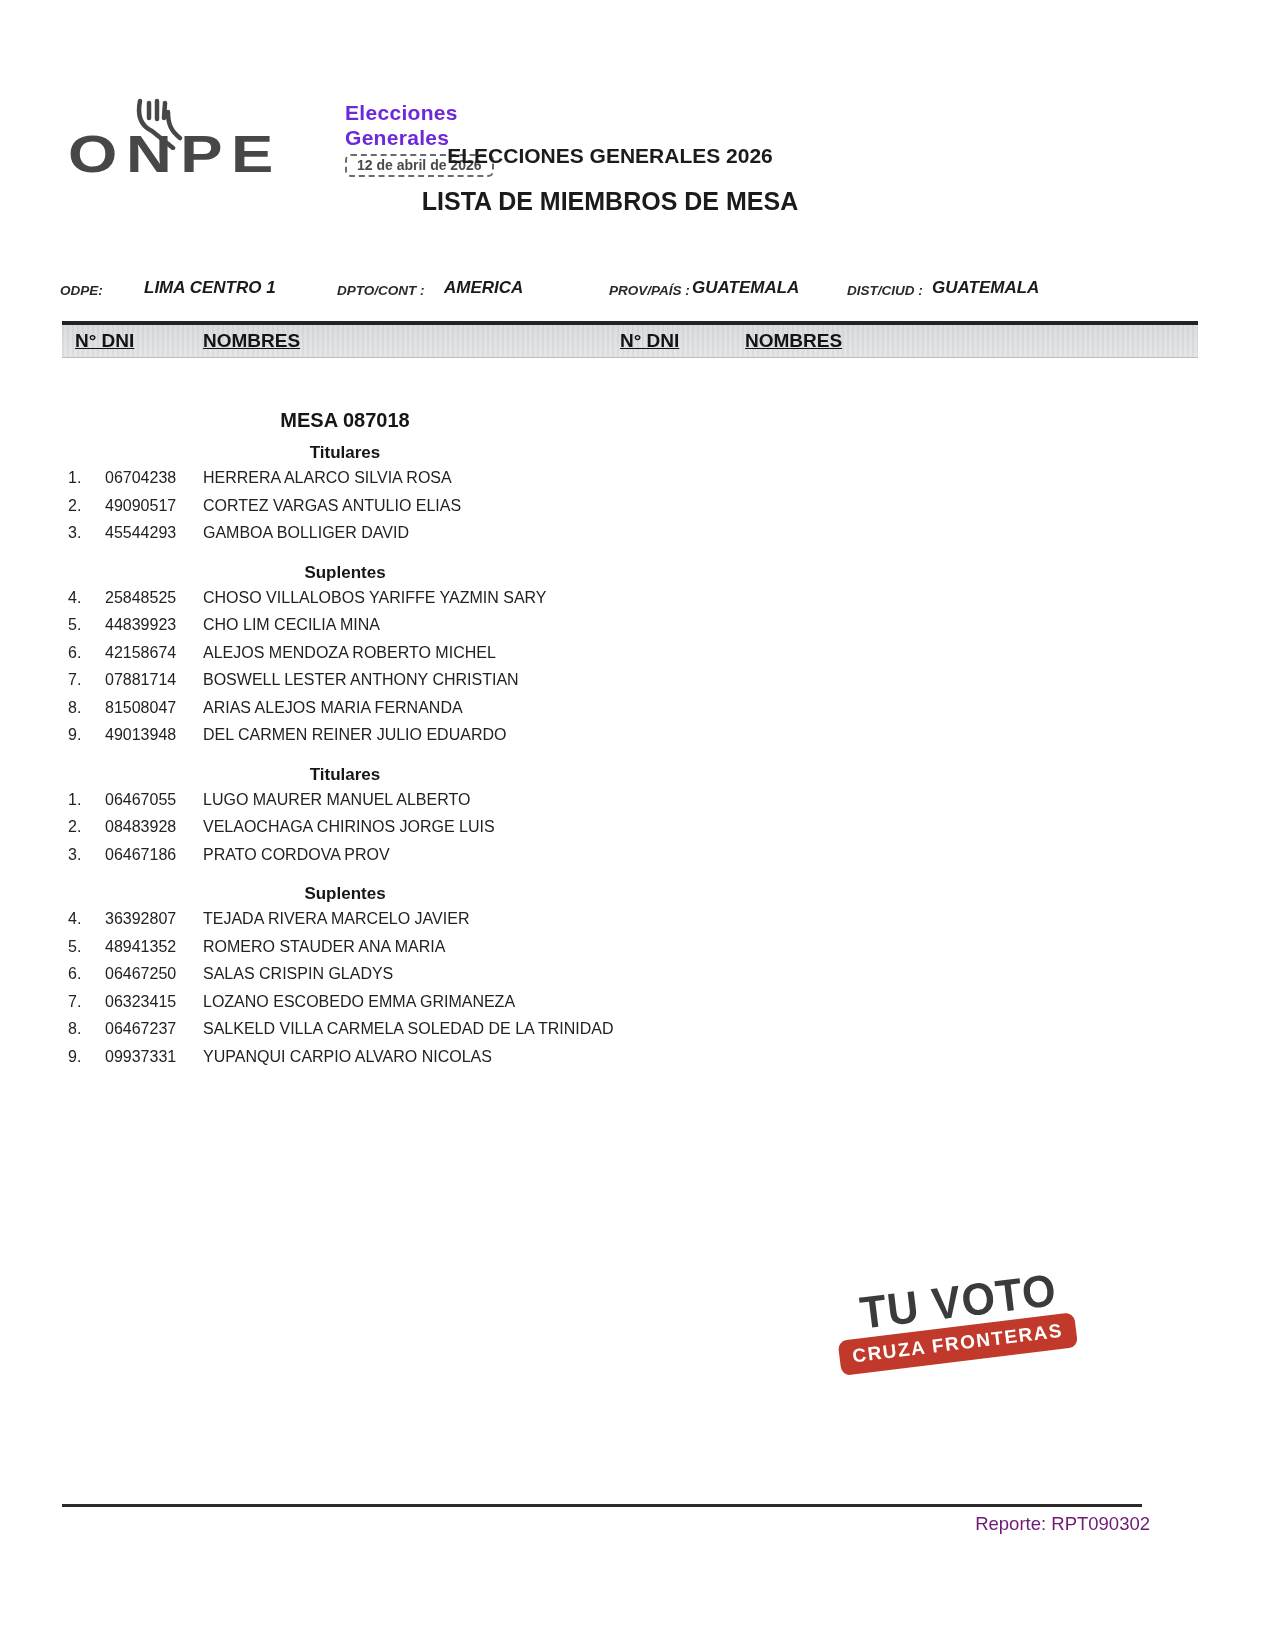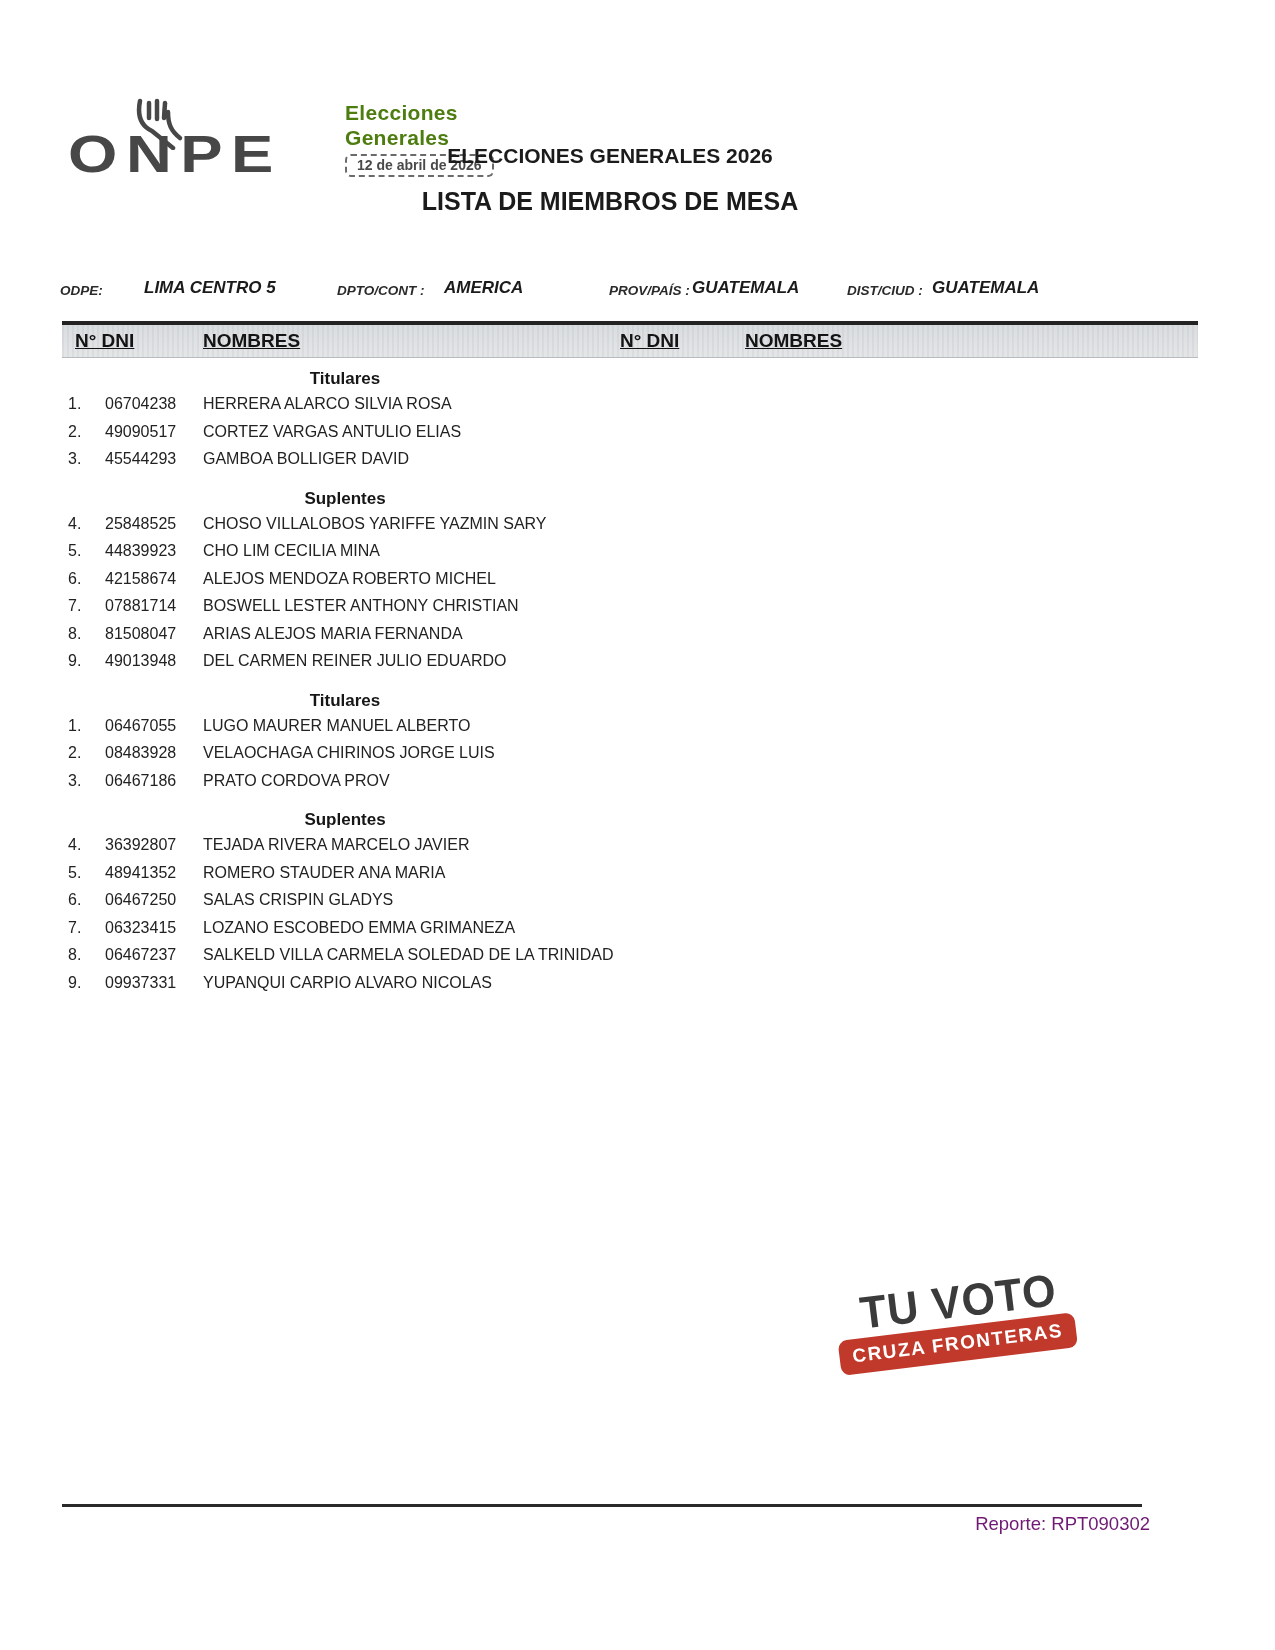--- a/index.html
+++ b/index.html
@@ -16,21 +16,21 @@
   .logo{position:absolute;left:68px;top:98px;width:560px;height:84px;}
   .logo-hand{position:absolute;left:50px;top:0;width:100px;height:52px;}
   .logo-org{
     position:absolute;left:0;top:30px;
     font-size:52px;font-weight:900;color:#474747;
     letter-spacing:7px;line-height:1;
     transform:scaleX(1.22);transform-origin:left center;
   }
   .logo-lines{
     position:absolute;left:277px;top:2px;
-    font-size:21px;font-weight:800;color:#4d7c0f;line-height:25px;
+    font-size:21px;font-weight:800;color:#6d28d9;line-height:25px;
     letter-spacing:.3px;
   }
   .logo-datebox{
     position:absolute;left:277px;top:56px;
     border:2px dashed #6a6a6a;border-radius:6px;
     padding:1px 10px 2px;
     font-size:14px;font-weight:700;color:#4a4a4a;white-space:nowrap;
   }
   
   .doc-title{
@@ -129,39 +129,40 @@
     </div>
     <div class="logo-datebox">12 de abril de 2026</div>
   </div>
 
   <div class="doc-title">ELECCIONES GENERALES 2026</div>
   <div class="doc-subtitle">LISTA DE MIEMBROS DE MESA</div>
 
 
   <div class="info-bar">
     <span class="info-label w-odpe-l">ODPE:</span>
-    <span class="info-value w-odpe-v">LIMA CENTRO 5</span>
+    <span class="info-value w-odpe-v">LIMA CENTRO 1</span>
     <span class="info-label w-dpto-l">DPTO/CONT :</span>
     <span class="info-value w-dpto-v">AMERICA</span>
     <span class="info-label w-prov-l">PROV/PAÍS :</span>
     <span class="info-value w-prov-v">GUATEMALA</span>
     <span class="info-label w-dist-l">DIST/CIUD :</span>
     <span class="info-value">GUATEMALA</span>
   </div>
 
   <div class="thead-bar">
     <span class="th-dni-left">N° DNI</span>
     <span class="th-nombres-left">NOMBRES</span>
     <span class="th-dni-right">N° DNI</span>
     <span class="th-nombres-right">NOMBRES</span>
   </div>
 
   <div class="content">
 
     <section class="mesa">
+      <h2 class="mesa-title">MESA 087018</h2>
       <div class="role-label">Titulares</div>
       <div class="rows">
           <div class="member-row">
             <span class="col-num">1.</span>
             <span class="col-dni">06704238</span>
             <span class="col-nombre">HERRERA ALARCO SILVIA ROSA</span>
           </div>
           <div class="member-row">
             <span class="col-num">2.</span>
             <span class="col-dni">49090517</span>

